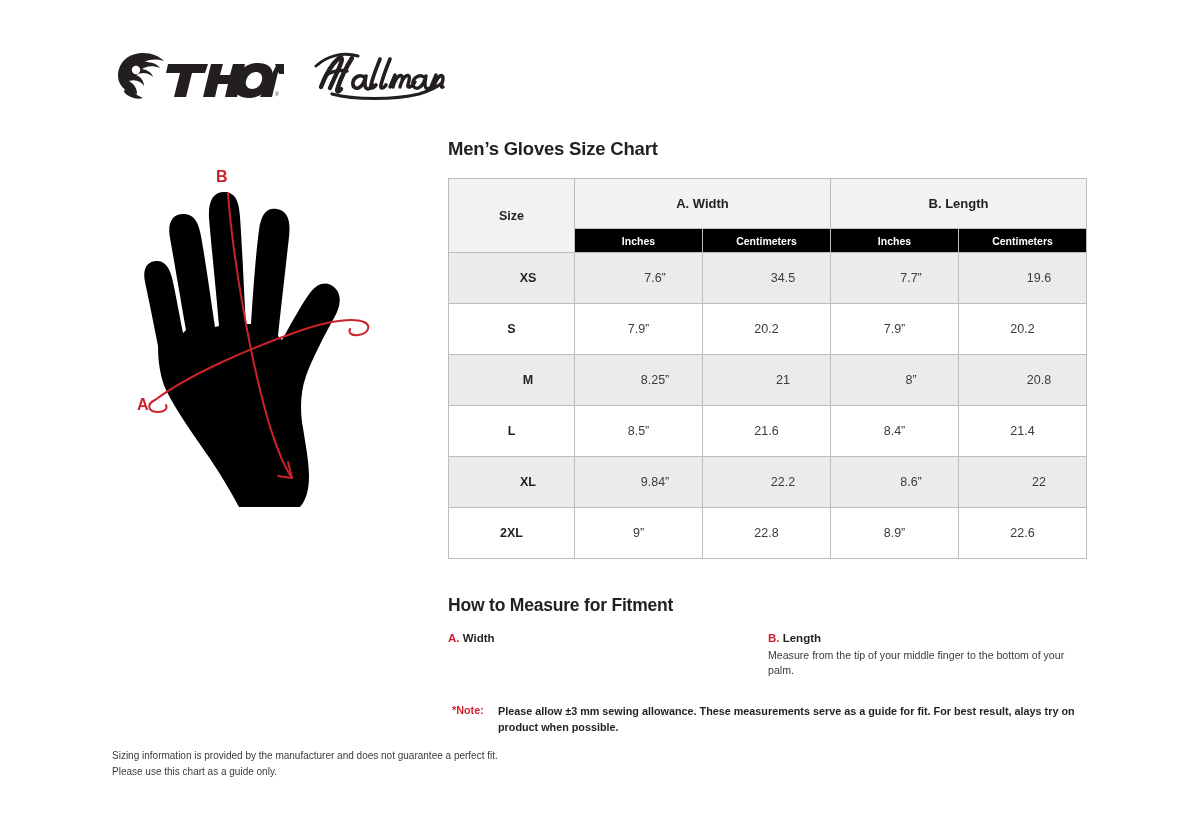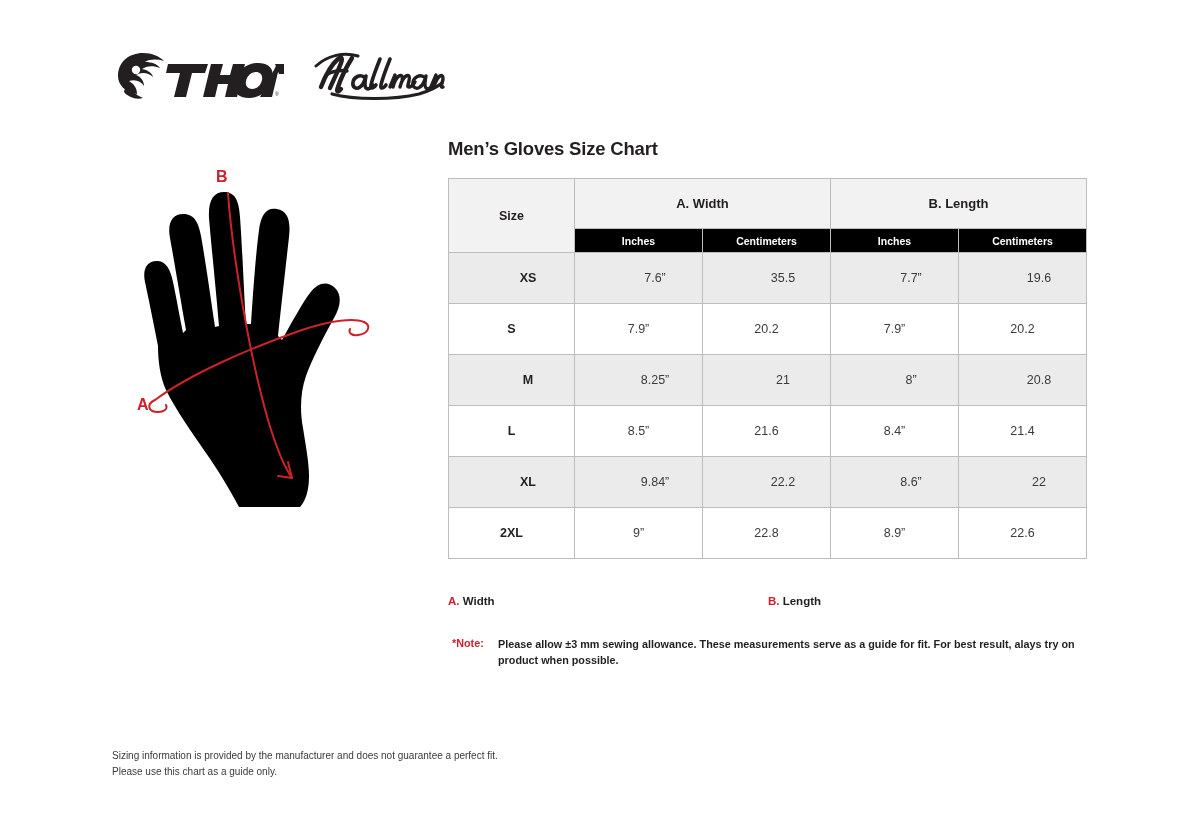--- a/index.html
+++ b/index.html
@@ -217,21 +217,21 @@
           <th class="unit-head">Inches</th>
           <th class="unit-head">Centimeters</th>
           <th class="unit-head">Inches</th>
           <th class="unit-head">Centimeters</th>
         </tr>
       </thead>
       <tbody>
         <tr class="data-row alt">
           <td class="sz">XS</td>
           <td class="val">7.6”</td>
-          <td class="val">35.5</td>
+          <td class="val">34.5</td>
           <td class="val">7.7”</td>
           <td class="val">19.6</td>
         </tr>
         <tr class="data-row plain">
           <td class="sz">S</td>
           <td class="val">7.9”</td>
           <td class="val">20.2</td>
           <td class="val">7.9”</td>
           <td class="val">20.2</td>
         </tr>
@@ -260,32 +260,34 @@
           <td class="sz">2XL</td>
           <td class="val">9”</td>
           <td class="val">22.8</td>
           <td class="val">8.9”</td>
           <td class="val">22.6</td>
         </tr>
       </tbody>
     </table>
 
     <div class="howto">
+      <div class="howto-title">How to Measure for Fitment</div>
       <div class="howto-cols">
 
         <div class="howto-col">
           <div class="howto-head">
             <span class="letter">A.</span><span> Width</span>
           </div>
         </div>
 
         <div class="howto-col second">
           <div class="howto-head">
             <span class="letter">B.</span><span> Length</span>
           </div>
+          <div class="howto-body">Measure from the tip of your middle finger to the bottom of your palm.</div>
         </div>
 
       </div>
     </div>
 
     <div class="note">
       <div class="note-label">*Note:</div>
       <div class="note-body">Please allow ±3 mm sewing allowance. These measurements serve as a guide for fit. For best result, alays try on product when possible.</div>
     </div>
 

